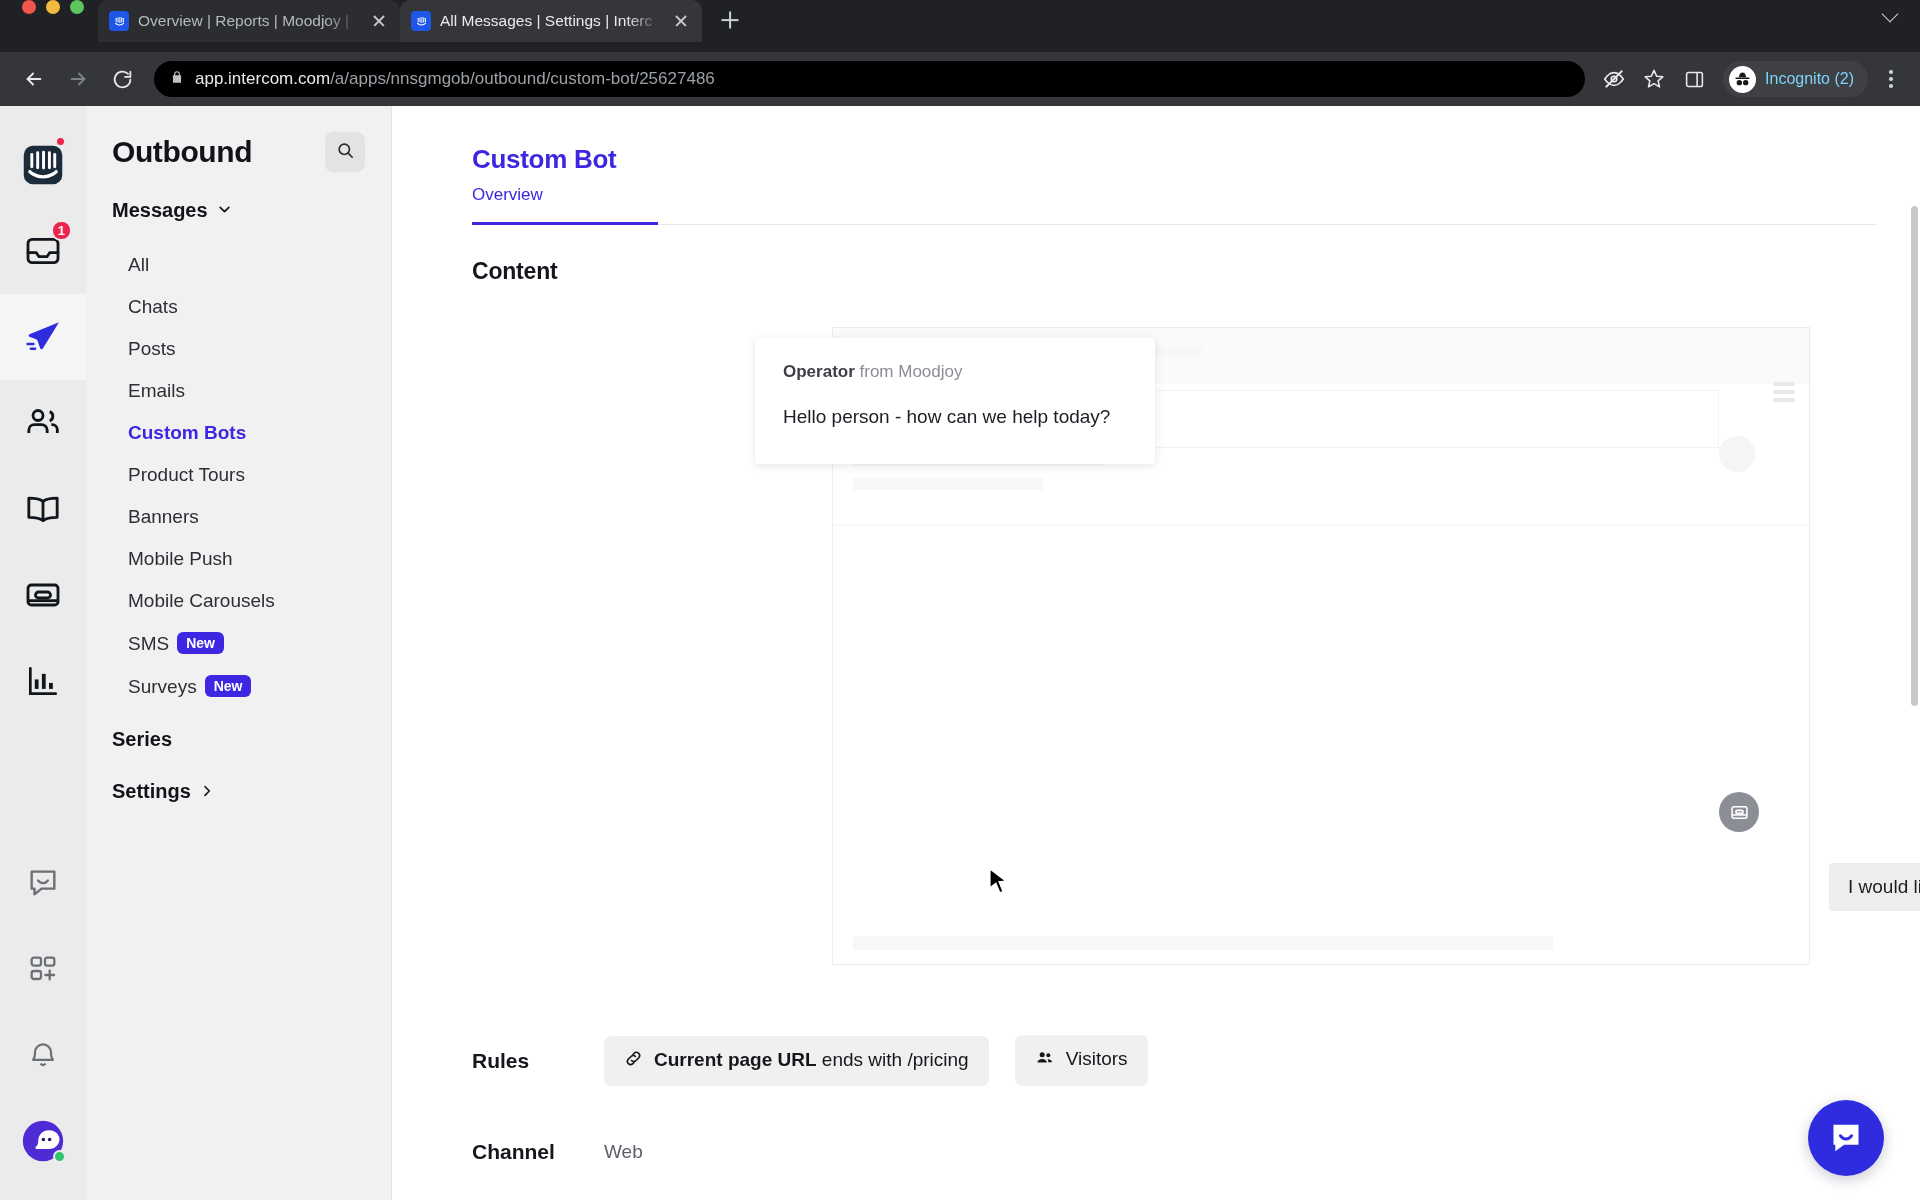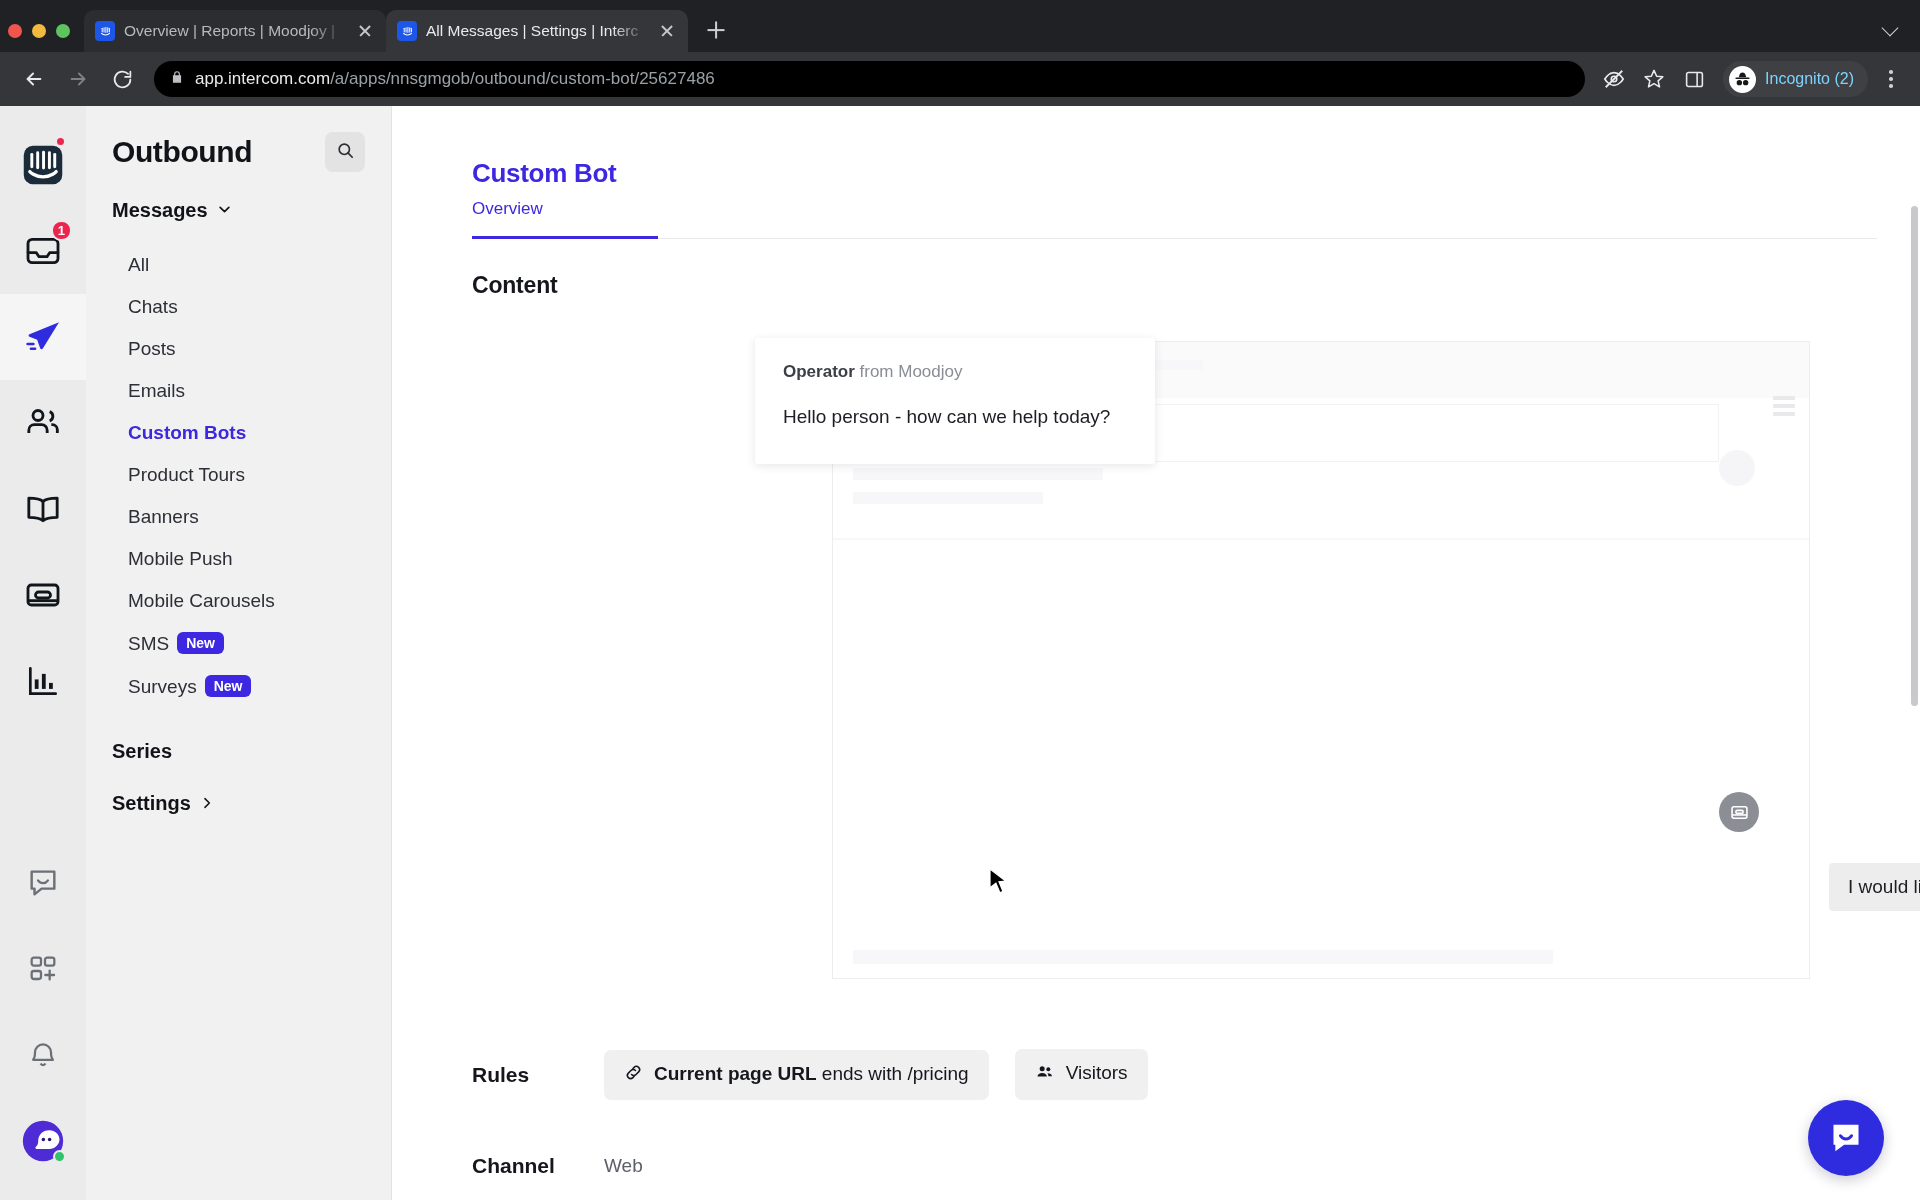--- a/index.html
+++ b/index.html
@@ -8,21 +8,21 @@
     overflow: hidden;
     font-family: "Liberation Sans", sans-serif;
     background: #202124;
   }
 
   
   .browser { width: 1920px; height: 1200px; display: flex; flex-direction: column; background: #202124; }
 
   .tabstrip {
     height: 52px; background: #202124;
-    display: flex; align-items: flex-end; position: relative;
+    display: flex; align-items: flex-start; padding-left: 14px; position: relative;
   }
   .traffic { display: flex; align-items: center; gap: 10px; padding: 0 14px 14px 8px; }
   .dot { width: 14px; height: 14px; border-radius: 50%; }
   .dot.red { background: #f0564c; }
   .dot.yellow { background: #f2bb3f; }
   .dot.green { background: #5ec45e; }
 
   .tab {
     height: 42px; width: 302px; display: flex; align-items: center;
     gap: 9px; padding: 0 11px; border-radius: 10px 10px 0 0;
@@ -141,21 +141,21 @@
     background: #3d27e0; color: #fff; font-size: 14px; font-weight: 700;
     border-radius: 6px; padding: 3px 9px; margin-left: 8px; vertical-align: 2px;
   }
   .sb-section {
     font-size: 20px; font-weight: 700; color: #111319;
     display: flex; align-items: center; gap: 9px;
   }
 
   
   .main { flex: 1; overflow: hidden; position: relative; background: #fff; padding-left: 80px; }
-  .main-inner { padding-top: 52px; max-width: 1420px; }
+  .main-inner { padding-top: 38px; max-width: 1420px; }
 
   .ct-title { font-size: 26px; font-weight: 700; color: #3d27e0; letter-spacing: -.3px; }
   .ct-sub { font-size: 17px; font-weight: 400; color: #3d27e0; margin-top: 10px; }
   .tabbar { margin-top: 19px; border-bottom: 1px solid #e9e9ec; position: relative; width: 1405px; }
   .tabbar::after {
     content: ''; position: absolute; left: 0; bottom: -1px; width: 186px; height: 3px; background: #3d27e0;
   }
   .sec-title { font-size: 23px; font-weight: 700; color: #15171c; margin-top: 33px; letter-spacing: -.2px; }
 
   
@@ -462,21 +462,21 @@
       <div class="sb-link"><span>Posts</span></div>
       <div class="sb-link"><span>Emails</span></div>
       <div class="sb-link active"><span>Custom Bots</span></div>
       <div class="sb-link"><span>Product Tours</span></div>
       <div class="sb-link"><span>Banners</span></div>
       <div class="sb-link"><span>Mobile Push</span></div>
       <div class="sb-link"><span>Mobile Carousels</span></div>
       <div class="sb-link"><span>SMS</span><span class="pill">New</span></div>
       <div class="sb-link"><span>Surveys</span><span class="pill">New</span></div>
 
-      <div class="sb-section" style="margin-top:32px">
+      <div class="sb-section" style="margin-top:20px">
         <span>Series</span>
       </div>
       <div class="sb-section" style="margin-top:29px">
         <span>Settings</span>
         <span>
           <svg width="14" height="14" viewBox="0 0 24 24" fill="none" stroke="#111319" stroke-width="2.6" stroke-linecap="round" stroke-linejoin="round">
               <polyline points="8.5 4.5 16 12 8.5 19.5"></polyline>
             </svg>
         </span>
       </div>

